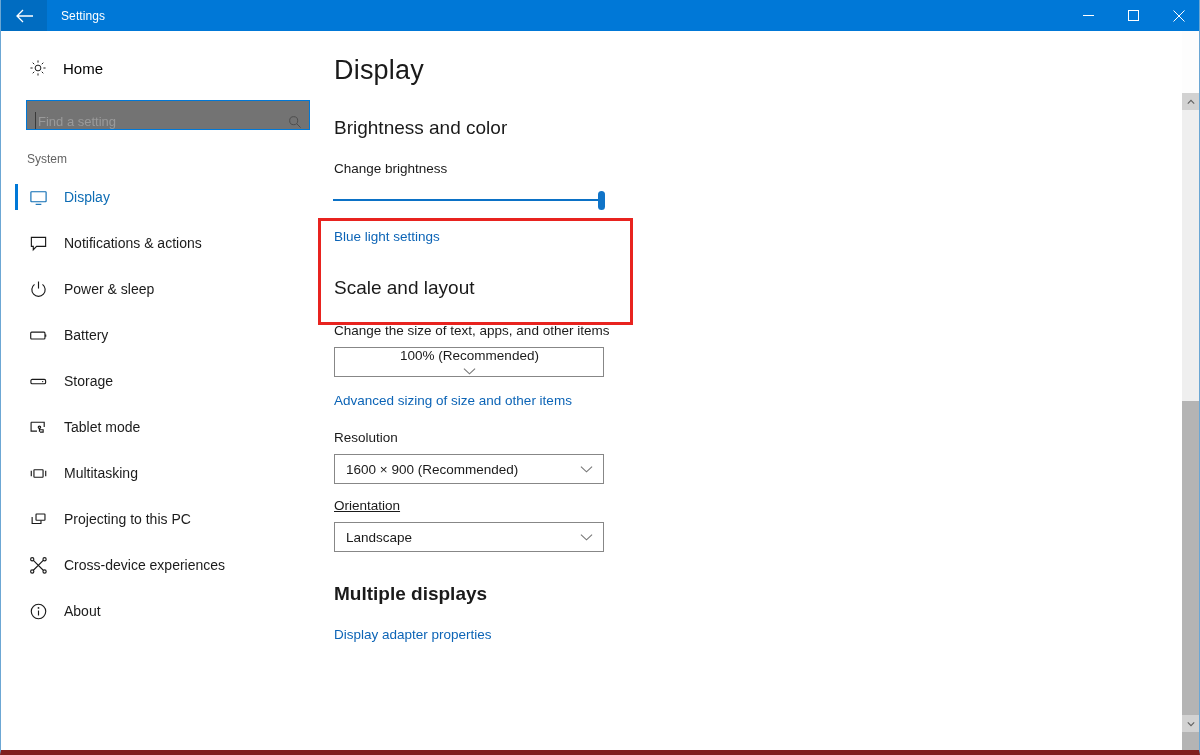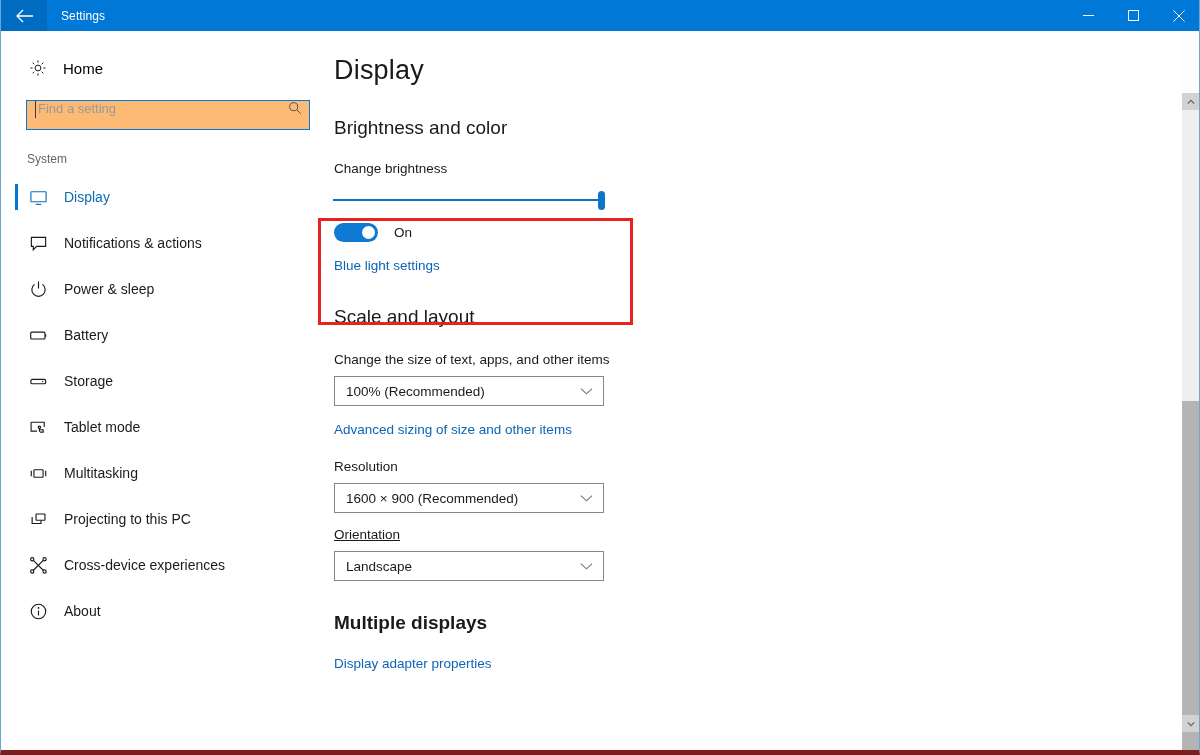--- a/index.html
+++ b/index.html
@@ -92,23 +92,23 @@
     color: #000000;
     margin-left: 4px;
   }
 
   #search-wrap {
     margin: 15px 0 0 13px;
     width: 284px;
     height: 30px;
     border: 1px solid #0078d7;
     display: flex;
-    align-items: flex-start;
+    align-items: flex-end;
     position: relative;
-    background: #fdba74;
+    background: #737373;
   }
   #search-caret {
     width: 1px;
     height: 17px;
     background: #3a3a3a;
     margin-left: 8px;
   }
   #search-input {
     flex: 1;
     border: none;
@@ -546,34 +546,28 @@
 
     <div id="brightness-slider" style="margin-top:11px;">
       <div id="slider-track"></div>
       <div id="slider-thumb"></div>
     </div>
 
     
     <div id="blue-light-box"></div>
 
 
-    <div id="toggle-row">
-      <div id="toggle-switch">
-        <div id="toggle-knob"></div>
-      </div>
-      <span id="toggle-label">On</span>
-    </div>
 
     <div class="link" style="margin-top:16px;">Blue light settings</div>
 
     <h2 class="section-head" style="margin-top:32px;">Scale and layout</h2>
 
     <div class="field-label" style="margin-top:24px;">Change the size of text, apps, and other items</div>
 
-    <div class="dropdown" style="margin-top:9px;">
+    <div class="dropdown" style="margin-top:9px;flex-direction:column;">
       <span class="dd-value">100% (Recommended)</span>
       <span class="dd-chevron">
         <svg width="13" height="9" viewBox="0 0 14 9">
           <path d="M1 1.5 L7 7 L13 1.5" stroke="#767676" stroke-width="1.2" fill="none"></path>
         </svg>
       </span>
     </div>
 
     <div class="link" style="margin-top:16px;">Advanced sizing of size and other items</div>
 

